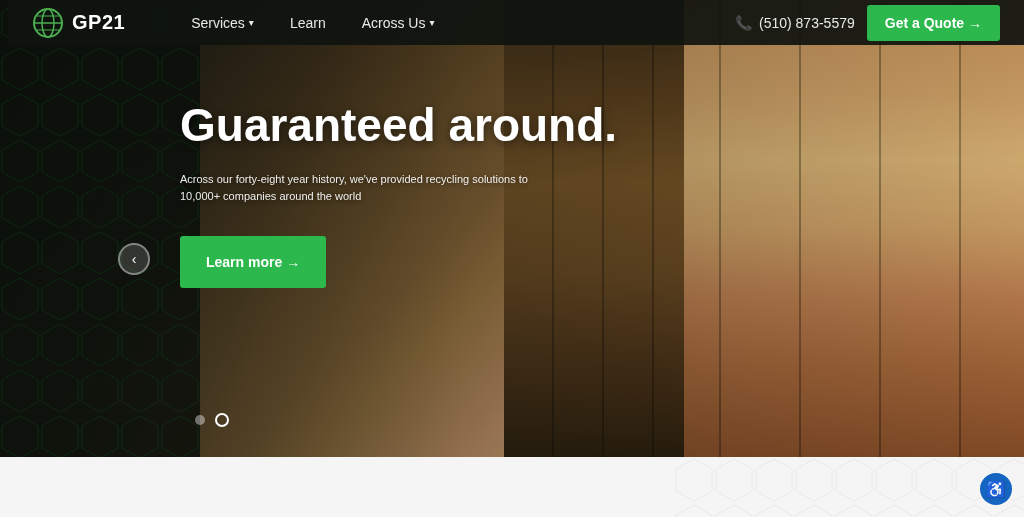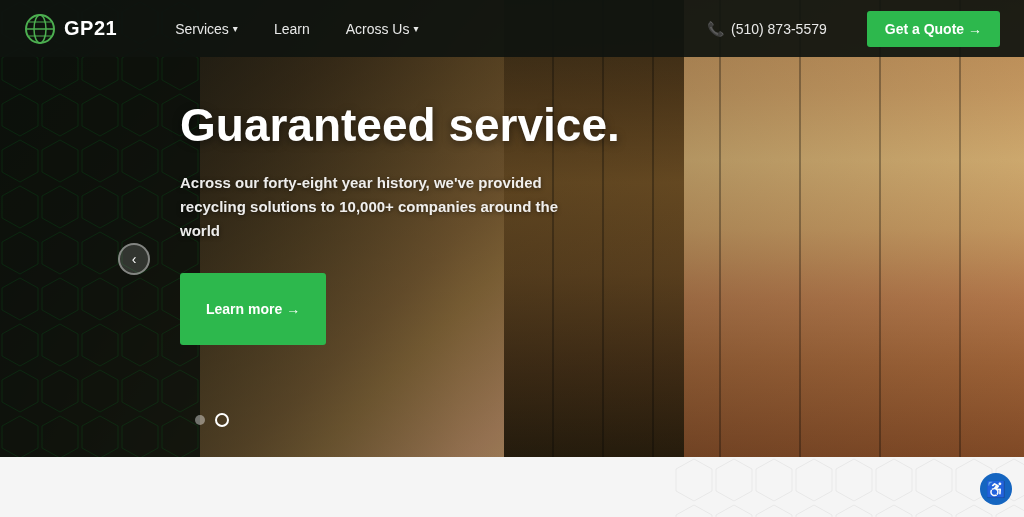--- a/index.html
+++ b/index.html
@@ -8,28 +8,28 @@
       font-family: 'Segoe UI', Arial, sans-serif;
       width: 1024px;
       height: 517px;
       overflow: hidden;
       position: relative;
     }
 
     
     .navbar {
       position: absolute;
-      top: 0; left: 0; right: 0;
-      height: 57px;
+      top: 0; left: 8px; right: 0;
+      height: 45px;
       background: rgba(15, 20, 15, 0.92);
       display: flex;
       align-items: center;
       padding: 0 24px;
       z-index: 100;
-      gap: 0;
+      gap: 8px;
     }
 
     .logo-area {
       display: flex;
       align-items: center;
       gap: 8px;
       margin-right: 40px;
       text-decoration: none;
     }
 
@@ -91,21 +91,20 @@
       border: none;
       padding: 10px 18px;
       font-size: 14px;
       font-weight: 600;
       cursor: pointer;
       border-radius: 3px;
       display: flex;
       align-items: center;
       gap: 6px;
       white-space: nowrap;
-      margin-left: 28px;
     }
 
     
     .hero {
       position: absolute;
       top: 0; left: 0; right: 0; bottom: 0;
       overflow: hidden;
     }
 
     
@@ -178,33 +177,32 @@
       color: white;
       font-size: 46px;
       font-weight: 800;
       line-height: 1.1;
       margin-bottom: 20px;
       text-shadow: 0 2px 8px rgba(0,0,0,0.5);
     }
 
     .hero-subtitle {
       color: rgba(255,255,255,0.92);
-      font-size: 15px;
+      font-size: 11px;
       line-height: 1.6;
       margin-bottom: 30px;
       max-width: 380px;
       text-shadow: 0 1px 4px rgba(0,0,0,0.5);
-      font-weight: bold;
     }
 
     .learn-more-btn {
       background: #2db84d;
       color: white;
       border: none;
-      padding: 28px 26px;
+      padding: 18px 26px;
       font-size: 14px;
       font-weight: 600;
       cursor: pointer;
       border-radius: 3px;
       display: inline-flex;
       align-items: center;
       gap: 8px;
     }
 
     
@@ -361,21 +359,21 @@
           <polygon points="20,2 38,12 38,34 20,44 2,34 2,12" fill="none" stroke="rgba(0,200,50,0.4)" stroke-width="1"></polygon>
         </pattern>
       </defs>
       <rect width="200" height="517" fill="url(#hexPat)"></rect>
     </svg>
   </div>
 
   <div class="hero-bg"></div>
 
   <div class="hero-content">
-    <h1 class="hero-title">Guaranteed service.</h1>
+    <h1 class="hero-title">Guaranteed around.</h1>
     <p class="hero-subtitle">Across our forty-eight year history, we've provided recycling solutions to 10,000+ companies around the world</p>
     <button class="learn-more-btn">Learn more →</button>
   </div>
 
   <div class="slider-prev">
     <span>‹</span>
   </div>
 
   <div class="slider-dots">
     <div class="dot"></div>

